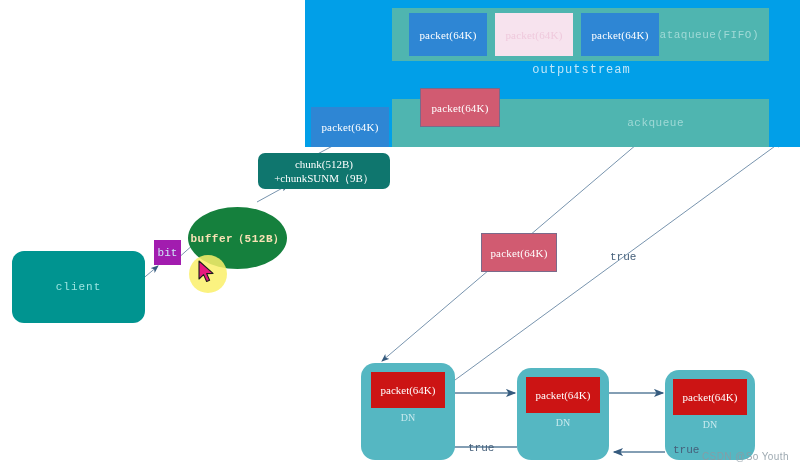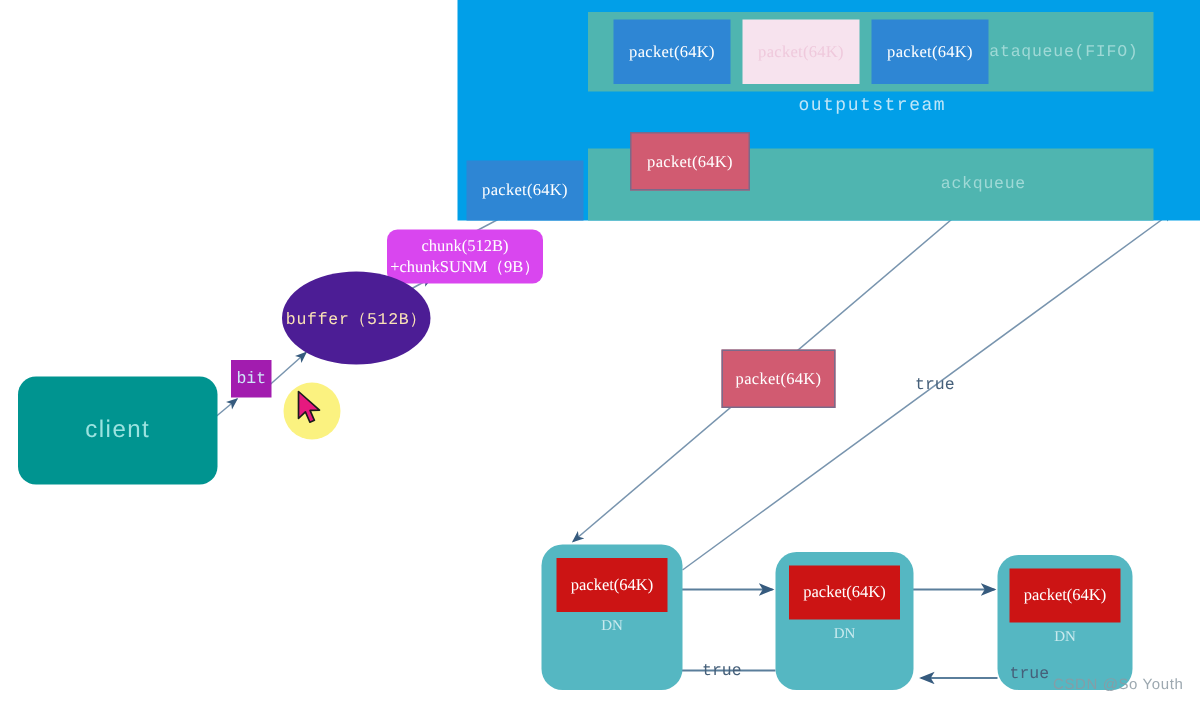--- a/index.html
+++ b/index.html
@@ -84,45 +84,46 @@
 
   .panel-pkt-left {
     left: 311px; top: 107px;
     width: 78px; height: 40px;
     background: #2E86D4;
   }
 
   
   .chunk-box {
     left: 258px; top: 153px;
-    width: 104px; height: 36px;
-    background: #d946ef;
+    width: 132px; height: 36px;
+    background: #0f766e;
     border-radius: 7px;
     color: #ffffff;
     display: flex;
     flex-direction: column;
     align-items: center;
     justify-content: center;
     font-size: 11px;
     line-height: 14px;
   }
 
   
   .buffer-ellipse {
-    left: 188px; top: 181px;
+    left: 188px; top: 207px;
     width: 99px; height: 62px;
-    background: #4c1d95;
+    background: #15803d;
     border-radius: 50%;
     display: flex;
     align-items: center;
     justify-content: center;
     color: #FAE2B6;
     font-size: 11px;
     letter-spacing: 0.5px;
     font-family: "Liberation Mono", "DejaVu Sans Mono", monospace;
+    font-weight: bold;
   }
 
   
   .bit-box {
     left: 154px; top: 240px;
     width: 27px; height: 25px;
     background: #a21caf;
     display: flex;
     align-items: center;
     justify-content: center;
@@ -134,23 +135,23 @@
   
   .client-box {
     left: 12px; top: 251px;
     width: 133px; height: 72px;
     background: #009490;
     border-radius: 12px;
     display: flex;
     align-items: center;
     justify-content: center;
     color: #9BE3E0;
-    font-size: 16px;
+    font-size: 11px;
     letter-spacing: 1px;
-    font-family: Liberation Sans, sans-serif;
+    font-family: Liberation Mono, monospace;
   }
 
   
   .mid-pkt {
     left: 481px; top: 233px;
     width: 74px; height: 37px;
   }
   .hidden-paren {
     left: 541px; top: 238px;
     color: #D15B71;

